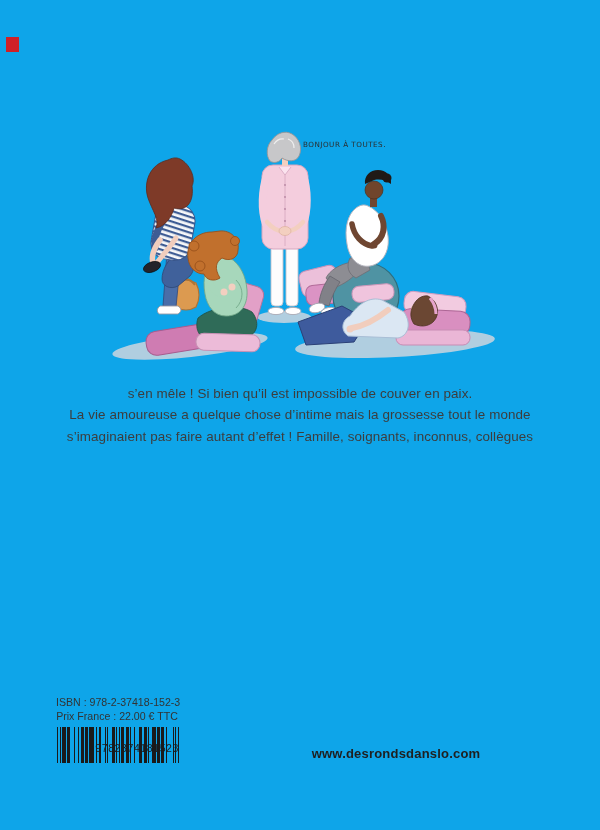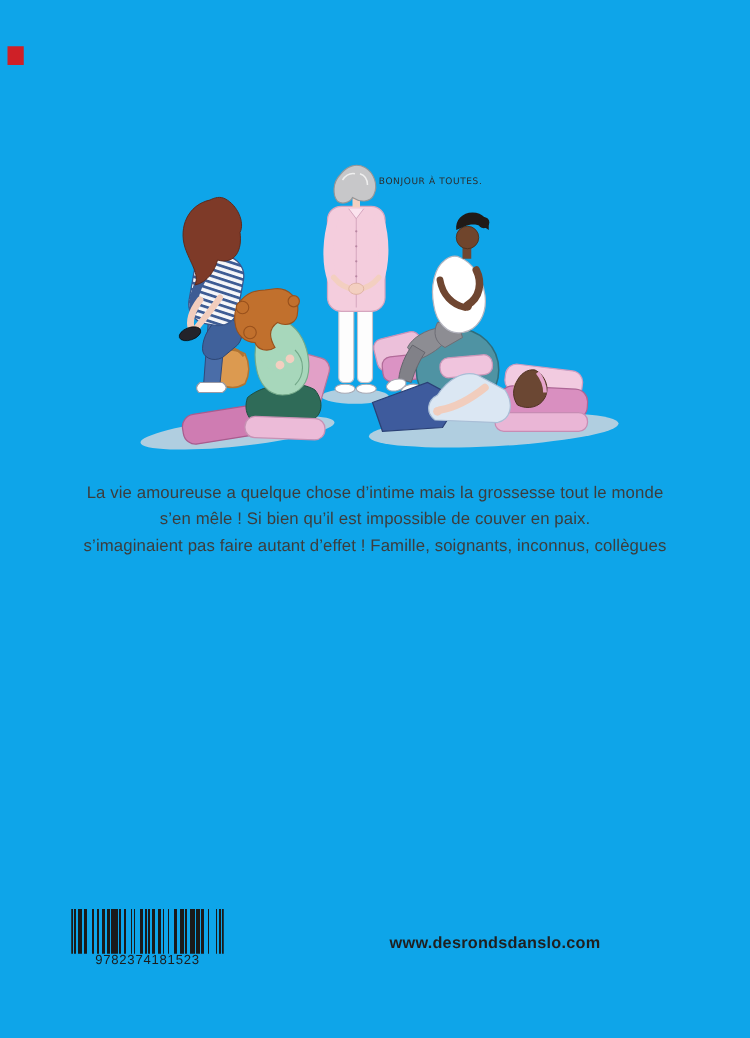--- a/index.html
+++ b/index.html
@@ -12,21 +12,21 @@
 
   .blurb{position:absolute;left:0;top:383px;width:600px;text-align:center;
          color:#3d3d3d;font-size:13.4px;line-height:21.4px;letter-spacing:.1px;}
   .blurb div{white-space:nowrap;}
 
   .isbn-block{position:absolute;left:56px;top:696px;width:122px;text-align:center;
               color:#333;font-size:10.6px;line-height:13.6px;}
   .isbn-block div{white-space:nowrap;}
 
   .barcode{position:absolute;left:57px;top:727px;width:122px;height:36px;}
-  .barcode-digits{position:absolute;left:57px;top:762px;width:122px;text-align:center;
+  .barcode-digits{position:absolute;left:57px;top:742px;width:122px;text-align:right;
                   color:#1c1c1c;font-size:10.5px;letter-spacing:.6px;white-space:nowrap;}
 
   .website{position:absolute;left:300px;top:746px;width:192px;text-align:center;
            color:#1f1f1f;font-size:13px;font-weight:bold;letter-spacing:.2px;white-space:nowrap;}
 
   .speech-text{font-family:"DejaVu Sans",sans-serif;font-size:7.2px;letter-spacing:.5px;fill:#2c2c2c;}
 </style>
 </head>
 <body>
 
@@ -141,25 +141,29 @@
       <path d="M388,310 C378,318 364,326 352,328" fill="none" stroke="#f1cdbd" stroke-width="6" stroke-linecap="round"></path>
       <circle cx="350" cy="329" r="3.5" fill="#f1cdbd"></circle>
       <circle cx="420" cy="311" r="9" fill="#f3cfc0" stroke="#d8ab97" stroke-width="0.7"></circle>
       <path d="M413,310 q3,2 6,0" fill="none" stroke="#8a6450" stroke-width="0.8"></path>
       <path d="M428,296 C436,300 440,310 436,318 C432,326 422,328 414,324 C410,318 410,312 413,306 C416,299 422,295 428,296 Z" fill="#6b4733" stroke="#4e3222" stroke-width="0.8"></path>
       <path d="M430,298 C434,303 436,308 436,314" fill="none" stroke="#e6a5cc" stroke-width="3"></path>
     </g>
   </svg>
 
   <div class="blurb">
+    <div>s’en mêle ! Si bien qu’il est impossible de couver en paix.</div>
     <div>La vie amoureuse a quelque chose d’intime mais la grossesse tout le monde</div>
-    <div>s’en mêle ! Si bien qu’il est impossible de couver en paix.</div>
     <div>s’imaginaient pas faire autant d’effet ! Famille, soignants, inconnus, collègues</div>
   </div>
 
+  <div class="isbn-block">
+    <div>ISBN : 978-2-37418-152-3</div>
+    <div>Prix France : 22.00 € TTC</div>
+  </div>
 
   <svg class="barcode" id="barcode-svg" viewBox="0 0 122 36" preserveAspectRatio="none" shape-rendering="crispEdges" xmlns="http://www.w3.org/2000/svg">
       <rect x="0.00" y="0" width="1.28" height="36" fill="#1a1a1a"></rect>
       <rect x="2.57" y="0" width="1.28" height="36" fill="#1a1a1a"></rect>
       <rect x="5.14" y="0" width="3.85" height="36" fill="#1a1a1a"></rect>
       <rect x="10.27" y="0" width="2.57" height="36" fill="#1a1a1a"></rect>
       <rect x="16.69" y="0" width="1.28" height="36" fill="#1a1a1a"></rect>
       <rect x="20.55" y="0" width="1.28" height="36" fill="#1a1a1a"></rect>
       <rect x="24.40" y="0" width="2.57" height="36" fill="#1a1a1a"></rect>
       <rect x="28.25" y="0" width="2.57" height="36" fill="#1a1a1a"></rect>

